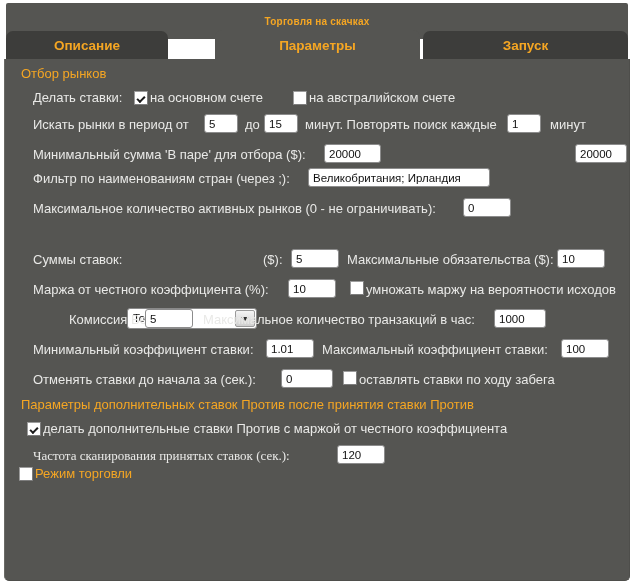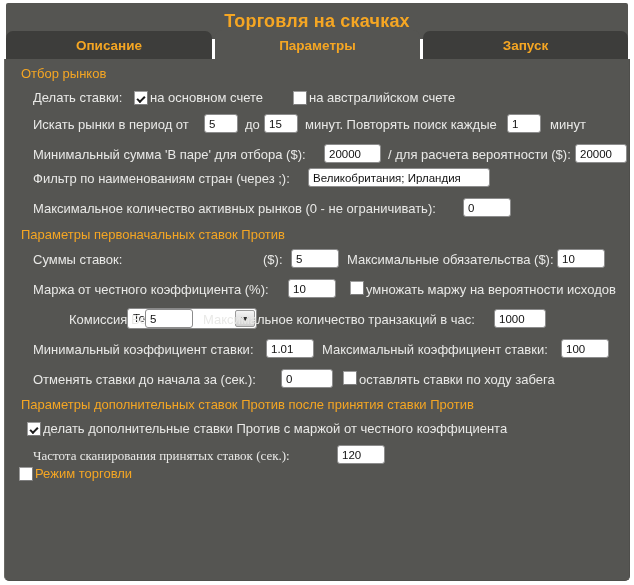--- a/index.html
+++ b/index.html
@@ -21,21 +21,21 @@
   #title-bar {
     position: absolute;
     left: 6px;
     top: 3px;
     width: 622px;
     height: 36px;
     background: #555552;
     border-radius: 2px;
     color: #f5a623;
     font-weight: bold;
-    font-size: 18px;
+    font-size: 10px;
     display: flex;
     align-items: center;
     justify-content: center;
     letter-spacing: .2px;
   }
 
   
   #tab-strip {
     position: absolute;
     left: 0;
@@ -57,21 +57,21 @@
     box-sizing: border-box;
   }
   .tab.inactive {
     background: #3d3d3b;
   }
   .tab.active {
     background: #555552;
     top: 0;
     height: 30px;
   }
-  #tab-0 { left: 6px;   width: 206px; }
+  #tab-0 { left: 6px;   width: 162px; }
   #tab-1 { left: 215px; width: 205px; }
   #tab-2 { left: 423px; width: 205px; }
 
   
   #panel {
     position: absolute;
     left: 4px;
     top: 59px;
     width: 626px;
     height: 522px;
@@ -212,30 +212,28 @@
   <div class="lbl" style="left:28px; top:58px;">Искать рынки в период от</div>
   <div class="tin" style="left:199px; top:55px; width:34px;">5</div>
   <div class="lbl" style="left:240px; top:58px;">до</div>
   <div class="tin" style="left:259px; top:55px; width:34px;">15</div>
   <div class="lbl" style="left:300px; top:58px;">минут. Повторять поиск каждые</div>
   <div class="tin" style="left:502px; top:55px; width:34px;">1</div>
   <div class="lbl" style="left:545px; top:58px;">минут</div>
 
   <div class="lbl" style="left:28px; top:88px;">Минимальный сумма 'В паре' для отбора ($):</div>
   <div class="tin" style="left:319px; top:85px; width:57px;">20000</div>
-  <div class="lbl" style="left:383px; top:88px;">/ для расчета вероятности ($):</div>
   <div class="tin" style="left:570px; top:85px; width:52px;">20000</div>
 
   <div class="lbl" style="left:28px; top:112px;">Фильтр по наименованиям стран (через ;):</div>
   <div class="tin" style="left:303px; top:109px; width:182px;">Великобритания; Ирландия</div>
 
   <div class="lbl" style="left:28px; top:142px;">Максимальное количество активных рынков (0 - не ограничивать):</div>
   <div class="tin" style="left:458px; top:139px; width:48px;">0</div>
 
-  <div class="section-title" style="left:16px; top:168px;">Параметры первоначальных ставок Против</div>
 
   <div class="lbl" style="left:28px; top:193px;">Суммы ставок:</div>
 
   <div id="combo-stake-type">
     <span class="cb-text">TotalStake</span>
     <span class="cb-btn">
       <span class="cb-arrow"></span>
     </span>
   </div>
 

